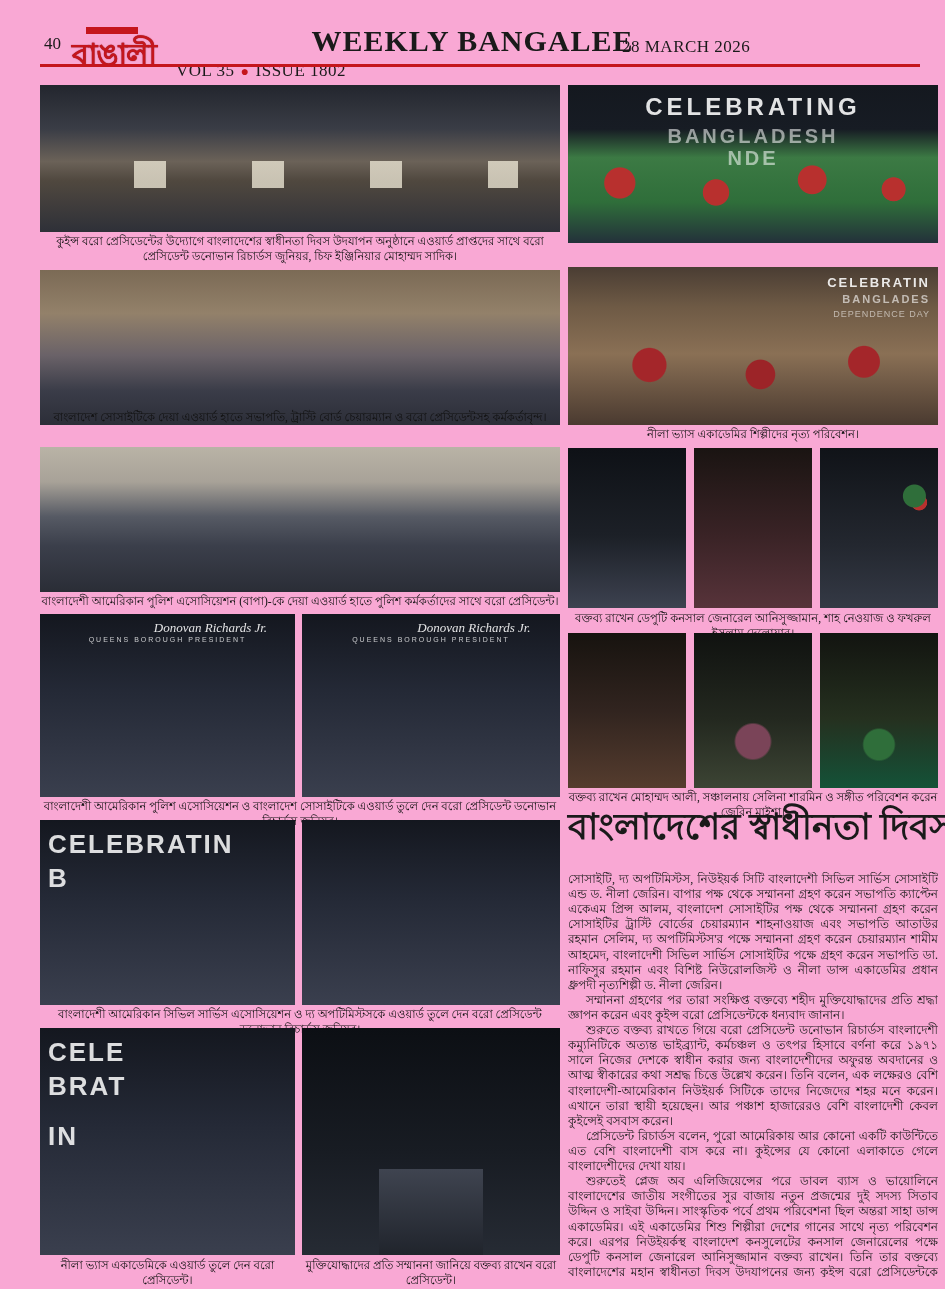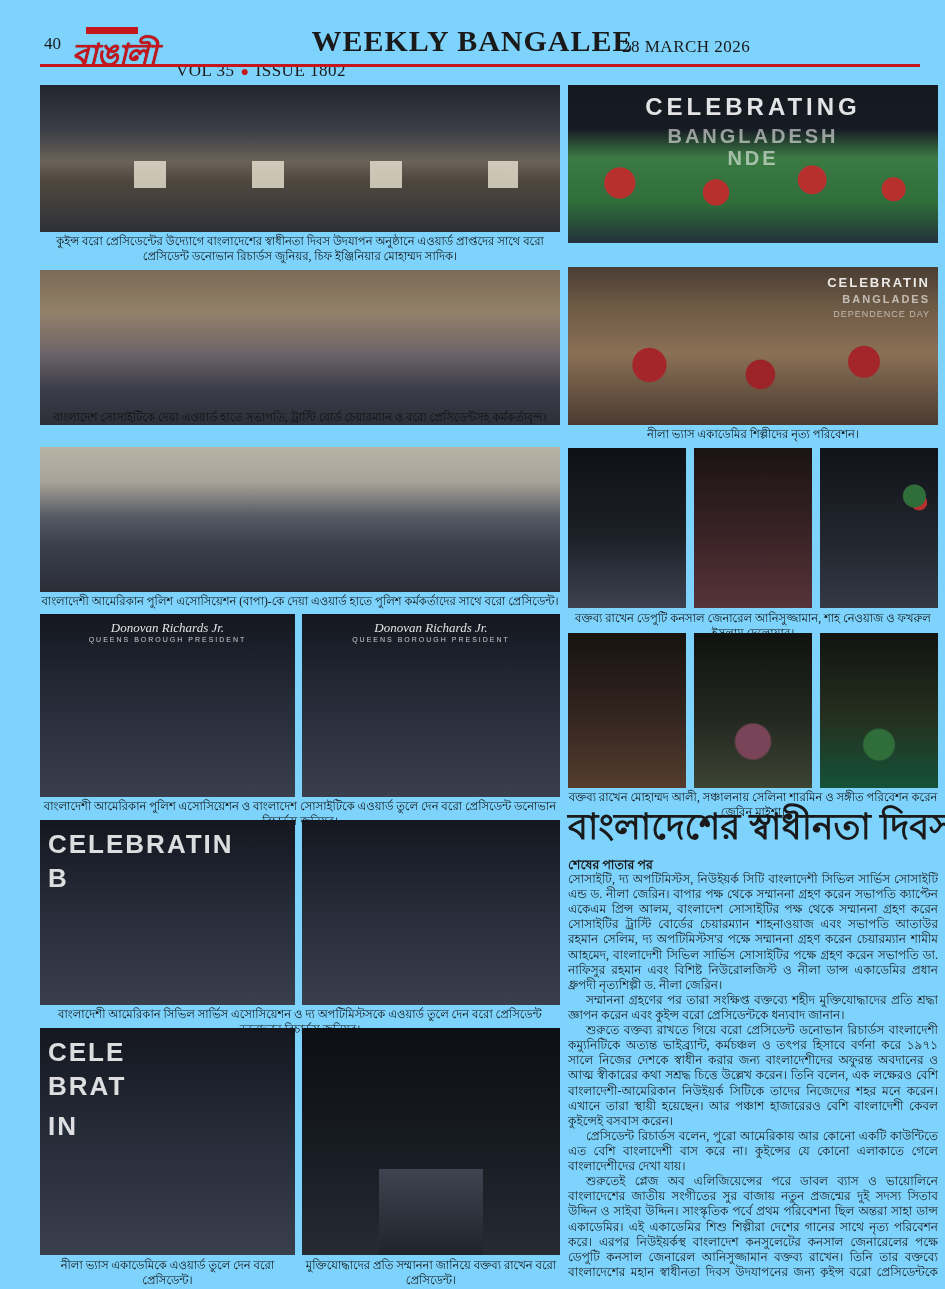--- a/index.html
+++ b/index.html
@@ -1,23 +1,23 @@
 <!DOCTYPE html>
 <html><head>
 <meta charset="utf-8">
 <style>
   html,body{margin:0;padding:0;background:#e8e8e8;}
-  .page{position:relative;width:945px;height:1289px;background:#7dd3fc;margin:0 auto;
+  .page{position:relative;width:945px;height:1289px;background:#f9a8d4;margin:0 auto;
         font-family:"Liberation Serif",serif;color:#1a1a1a;overflow:hidden;}
   
   .pagenum{position:absolute;left:44px;top:34px;font-size:17px;}
   .logo{position:absolute;left:72px;top:27px;width:78px;height:42px;}
   .logo-banner{position:absolute;left:14px;top:0;width:52px;height:7px;background:#c5161d;}
   .logo-text{position:absolute;left:0;top:4px;font-size:30px;font-weight:bold;color:#c5161d;
-             text-shadow:0 0 1px #7d0d12;letter-spacing:-1px;font-style:italic;}
+             text-shadow:0 0 1px #7d0d12;letter-spacing:-1px;}
   .volissue{position:absolute;left:176px;top:37px;font-size:17px;letter-spacing:.5px;white-space:nowrap;margin-top:24px;}
   .volissue .dot{color:#c5161d;font-size:14px;padding:0 6px;}
   .masthead{position:absolute;left:0;top:24px;width:945px;text-align:center;font-size:30px;
             font-weight:bold;letter-spacing:1px;}
   .dateline{position:absolute;left:622px;top:37px;font-size:17px;letter-spacing:.5px;white-space:nowrap;}
   .rule{position:absolute;left:40px;top:64px;width:880px;height:3px;background:#c5161d;}
   
   .photo{position:absolute;overflow:hidden;background:#333;}
   .cap{position:absolute;font-size:11.5px;line-height:1.3;color:#111;text-align:center;}
   .ov{position:absolute;color:rgba(255,255,255,.88);font-family:"Liberation Sans",sans-serif;}
@@ -52,21 +52,21 @@
         linear-gradient(180deg,#101210 0%,#23281f 55%,#3c4434 100%);}
   .ph-j3{background:
         radial-gradient(circle 30px at 50% 72%,#2f6e3a 50%,transparent 56%),
         linear-gradient(180deg,#121410 0%,#25301f 55%,#145238 100%);}
   .ph-f2{background:linear-gradient(180deg,#0c0f14 0%,#181c23 55%,#262b34 100%);}
   .ph-f2::after{content:"";position:absolute;left:30%;right:30%;bottom:0;height:38%;
         background:linear-gradient(180deg,#3f4450,#20242c);}
   
   .ov-big{top:8px;left:0;width:100%;text-align:center;font-size:24px;font-weight:bold;letter-spacing:4px;}
   .ov-mid{left:0;width:100%;text-align:center;font-size:20px;font-weight:bold;letter-spacing:3px;color:rgba(255,255,255,.55);}
-  .ov-script{top:6px;left:0;width:100%;text-align:center;font-size:13px;font-style:italic;font-family:"Liberation Serif",serif;}
+  .ov-script{top:6px;left:0;width:100%;text-align:center;font-size:13px;font-style:italic;font-family:"Liberation Serif",serif;padding-left:43px;}
   .ov-caps{left:0;width:100%;text-align:center;font-size:7px;letter-spacing:2px;color:rgba(255,255,255,.75);}
   .ov-huge{font-size:26px;font-weight:bold;letter-spacing:2px;color:rgba(255,255,255,.85);line-height:1.15;}
   
   .headline{position:absolute;left:568px;top:808px;width:370px;font-size:36px;font-weight:bold;
             line-height:1.1;white-space:nowrap;}
   .contd{position:absolute;left:568px;top:856px;width:370px;font-size:12.5px;font-weight:bold;}
   .article{position:absolute;left:568px;top:872px;width:370px;height:405px;overflow:hidden;
            font-size:12px;line-height:1.26;text-align:justify;}
   .article p{margin:0;text-indent:18px;}
   .article p.first{text-indent:0;}
@@ -110,21 +110,21 @@
   <div class="photo ph-dark" style="left:40px;top:820px;width:255px;height:185px;">
     <div class="ov ov-huge" style="left:8px;top:10px;">CELEBRATIN</div>
     <div class="ov ov-huge" style="left:8px;top:44px;">B</div>
   </div>
   <div class="photo ph-dark" style="left:302px;top:820px;width:258px;height:185px;"></div>
   <div class="cap" style="left:40px;top:1007px;width:520px;">বাংলাদেশী আমেরিকান সিভিল সার্ভিস এসোসিয়েশন ও দ্য অপটিমিস্টসকে এওয়ার্ড তুলে দেন বরো প্রেসিডেন্ট ডনোভান রিচার্ডস জুনিয়র।</div>
 
   <div class="photo ph-dark" style="left:40px;top:1028px;width:255px;height:227px;">
     <div class="ov ov-huge" style="left:8px;top:10px;">CELE</div>
     <div class="ov ov-huge" style="left:8px;top:44px;">BRAT</div>
-    <div class="ov ov-huge" style="left:8px;top:84px;">IN</div>
+    <div class="ov ov-huge" style="left:8px;top:94px;">IN</div>
   </div>
   <div class="photo ph-f2" style="left:302px;top:1028px;width:258px;height:227px;"></div>
   <div class="cap" style="left:40px;top:1258px;width:255px;">নীলা ভ্যাস একাডেমিকে এওয়ার্ড তুলে দেন বরো প্রেসিডেন্ট।</div>
   <div class="cap" style="left:302px;top:1258px;width:258px;">মুক্তিযোদ্ধাদের প্রতি সম্মাননা জানিয়ে বক্তব্য রাখেন বরো প্রেসিডেন্ট।</div>
 
   <div class="photo ph-g" style="left:568px;top:85px;width:370px;height:158px;">
     <div class="ov ov-big">CELEBRATING</div>
     <div class="ov ov-mid" style="top:40px;">BANGLADESH</div>
     <div class="ov ov-mid" style="top:62px;">NDE</div>
   </div>
@@ -140,21 +140,20 @@
   <div class="photo ph-i2" style="left:694px;top:448px;width:118px;height:160px;"></div>
   <div class="photo ph-i3" style="left:820px;top:448px;width:118px;height:160px;"></div>
   <div class="cap" style="left:568px;top:611px;width:370px;">বক্তব্য রাখেন ডেপুটি কনসাল জেনারেল আনিসুজ্জামান, শাহ নেওয়াজ ও ফখরুল ইসলাম দেলোয়ার।</div>
 
   <div class="photo ph-j1" style="left:568px;top:633px;width:118px;height:155px;"></div>
   <div class="photo ph-j2" style="left:694px;top:633px;width:118px;height:155px;"></div>
   <div class="photo ph-j3" style="left:820px;top:633px;width:118px;height:155px;"></div>
   <div class="cap" style="left:568px;top:790px;width:370px;">বক্তব্য রাখেন মোহাম্মদ আলী, সঞ্চালনায় সেলিনা শারমিন ও সঙ্গীত পরিবেশন করেন জেরিন মাইশা।</div>
 
   <div class="headline">বাংলাদেশের স্বাধীনতা দিবস</div>
-  <div class="contd">শেষের পাতার পর</div>
   <div class="article">
     <p class="first">সোসাইটি, দ্য অপটিমিস্টস, নিউইয়র্ক সিটি বাংলাদেশী সিভিল সার্ভিস সোসাইটি এন্ড ড. নীলা জেরিন। বাপার পক্ষ থেকে সম্মাননা গ্রহণ করেন সভাপতি ক্যাপ্টেন একেএম প্রিন্স আলম, বাংলাদেশ সোসাইটির পক্ষ থেকে সম্মাননা গ্রহণ করেন সোসাইটির ট্রাস্টি বোর্ডের চেয়ারম্যান শাহনাওয়াজ এবং সভাপতি আতাউর রহমান সেলিম, দ্য অপটিমিস্টস'র পক্ষে সম্মাননা গ্রহণ করেন চেয়ারম্যান শামীম আহমেদ, বাংলাদেশী সিভিল সার্ভিস সোসাইটির পক্ষে গ্রহণ করেন সভাপতি ডা. নাফিসুর রহমান এবং বিশিষ্ট নিউরোলজিস্ট ও নীলা ডান্স একাডেমির প্রধান ধ্রুপদী নৃত্যশিল্পী ড. নীলা জেরিন।</p>
     <p>সম্মাননা গ্রহণের পর তারা সংক্ষিপ্ত বক্তব্যে শহীদ মুক্তিযোদ্ধাদের প্রতি শ্রদ্ধা জ্ঞাপন করেন এবং কুইন্স বরো প্রেসিডেন্টকে ধন্যবাদ জানান।</p>
     <p>শুরুতে বক্তব্য রাখতে গিয়ে বরো প্রেসিডেন্ট ডনোভান রিচার্ডস বাংলাদেশী কম্যুনিটিকে অত্যন্ত ভাইব্র্যান্ট, কর্মচঞ্চল ও তৎপর হিসাবে বর্ণনা করে ১৯৭১ সালে নিজের দেশকে স্বাধীন করার জন্য বাংলাদেশীদের অফুরন্ত অবদানের ও আত্ম স্বীকারের কথা সশ্রদ্ধ চিত্তে উল্লেখ করেন। তিনি বলেন, এক লক্ষেরও বেশি বাংলাদেশী-আমেরিকান নিউইয়র্ক সিটিকে তাদের নিজেদের শহর মনে করেন। এখানে তারা স্থায়ী হয়েছেন। আর পঞ্চাশ হাজারেরও বেশি বাংলাদেশী কেবল কুইন্সেই বসবাস করেন।</p>
     <p>প্রেসিডেন্ট রিচার্ডস বলেন, পুরো আমেরিকায় আর কোনো একটি কাউন্টিতে এত বেশি বাংলাদেশী বাস করে না। কুইন্সের যে কোনো এলাকাতে গেলে বাংলাদেশীদের দেখা যায়।</p>
     <p>শুরুতেই প্লেজ অব এলিজিয়েন্সের পরে ডাবল ব্যাস ও ভায়োলিনে বাংলাদেশের জাতীয় সংগীতের সুর বাজায় নতুন প্রজন্মের দুই সদস্য সিতাব উদ্দিন ও সাইবা উদ্দিন। সাংস্কৃতিক পর্বে প্রথম পরিবেশনা ছিল অন্তরা সাহা ডান্স একাডেমির। এই একাডেমির শিশু শিল্পীরা দেশের গানের সাথে নৃত্য পরিবেশন করে। এরপর নিউইয়র্কস্থ বাংলাদেশ কনসুলেটের কনসাল জেনারেলের পক্ষে ডেপুটি কনসাল জেনারেল আনিসুজ্জামান বক্তব্য রাখেন। তিনি তার বক্তব্যে বাংলাদেশের মহান স্বাধীনতা দিবস উদযাপনের জন্য কুইন্স বরো প্রেসিডেন্টকে ধন্যবাদ জানান। এরপর নতুন প্রজন্মের উজ্জ্বল নক্ষত্র জেরিন মাইশা 'ও আমার বাংলা মাগো, আকুল করা রূপের সুধায়' গানটি পরিবেশন করেন। এরপরে বাংলাদেশ সোসাইটির শিশু আবৃত্তিকাররা একটি কবিতা আবৃত্তি করেন। এই আবৃত্তি পর্ব পরিচালনা করেন পারভিন সুলতানা। পরবর্তী পরিবেশনা ছিল নীলা জেরিন ড্যান্স একাডেমির শিশু শিল্পীদের সমবেত নৃত্য 'ও ধান ভানিরে ঢেকিতে পাহার লিয়া' গানের তালে আর অন্তরা সাহা ড্যান্স একাডেমির শিশু শিল্পীরা 'একবার যেতে দেনা আমার ছোট্ট সোনার গাঁয়' গানের তালে। অন্তরা সাহা একটি একক নৃত্যও পরিবেশন করেন।</p>
 
   </div>
 
 </div>

